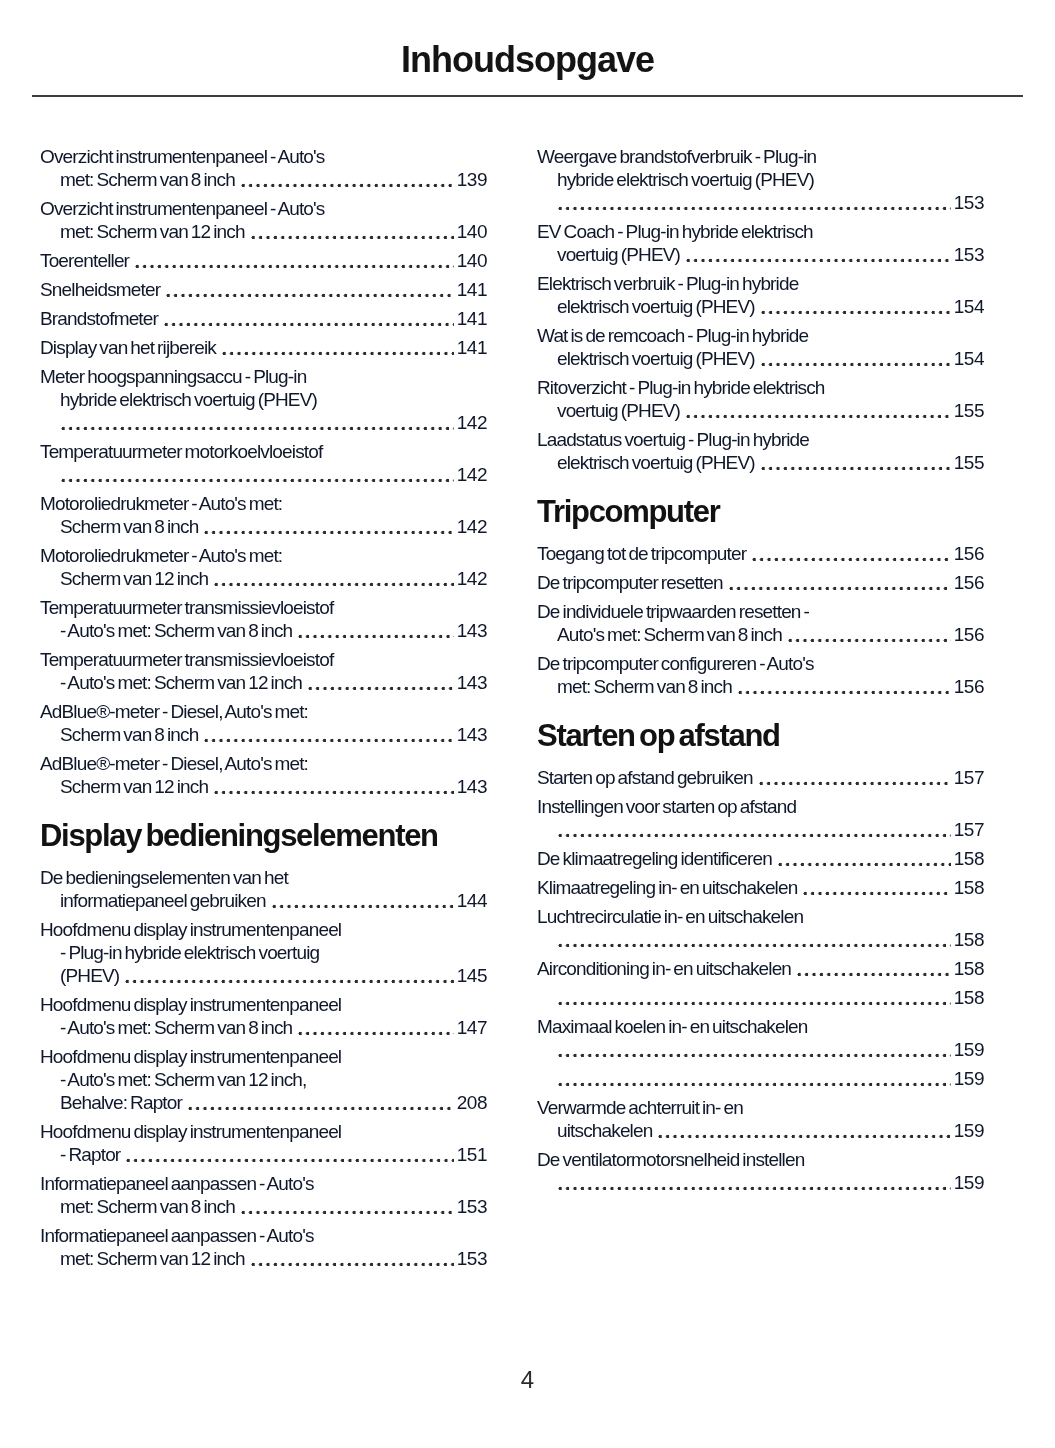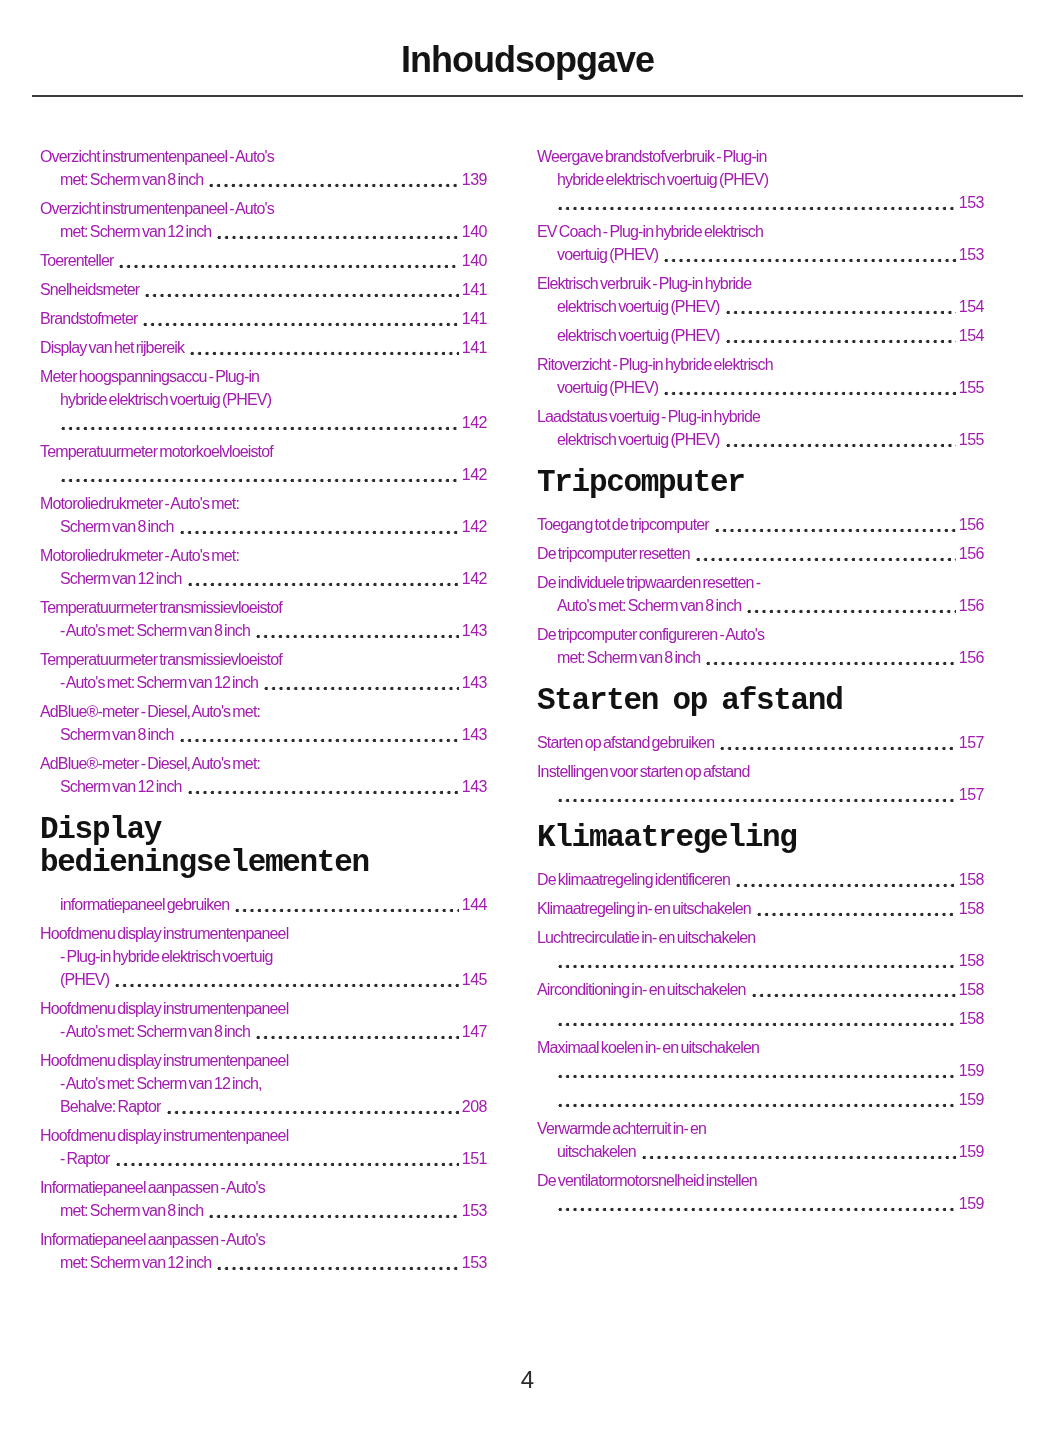--- a/index.html
+++ b/index.html
@@ -28,51 +28,50 @@
     margin: 15px 32px 0 32px;
   }
   .content {
     display: flex;
     gap: 50px;
     padding: 48px 0 0 40px;
   }
   .col { width: 447px; flex: 0 0 447px; }
   .entry {
     margin: 0 0 6px 0;
-    font-size: 16px;
+    font-size: 19px;
     line-height: 23px;
     letter-spacing: -0.85px;
     word-spacing: -1.5px;
-    color: #a21caf;
+    color: #0f172a;
   }
   .line { min-height: 23px; }
   .cont { padding-left: 20px; }
   .end { display: flex; align-items: baseline; }
   .txt { white-space: pre; flex: 0 0 auto; }
   .leader {
     flex: 1 1 auto;
     min-width: 14px;
     align-self: flex-end;
     height: 5px;
     margin: 0 3px 3px 6px;
     background-image: radial-gradient(circle at 2.2px 2.4px, #2c2c2c 1.55px, transparent 1.95px);
     background-size: 7.4px 5px;
     background-repeat: repeat-x;
   }
   .txt:empty + .leader { margin-left: 1px; }
   .pg { flex: 0 0 auto; letter-spacing: -0.5px; }
   .section {
-    margin: 15px 0 14px 0;
+    margin: 21px 0 14px 0;
     font-size: 31px;
     line-height: 33px;
     font-weight: 700;
     color: #121212;
     letter-spacing: -1.3px;
     word-spacing: -3px;
-    font-family: Liberation Mono, monospace;
   }
   .folio {
     position: absolute;
     left: 0;
     right: 0;
     top: 1366px;
     text-align: center;
     font-size: 24px;
     color: #2c2c2c;
   }
@@ -189,20 +188,21 @@
         <div class="entry">
           <div class="line">AdBlue®-meter - Diesel, Auto's met:</div>
           <div class="line cont end">
             <span class="txt">Scherm van 12 inch</span>
             <span class="leader"></span>
             <span class="pg">143</span>
           </div>
         </div>
         <h2 class="section">Display bedieningselementen</h2>
         <div class="entry">
+          <div class="line">De bedieningselementen van het</div>
           <div class="line cont end">
             <span class="txt">informatiepaneel gebruiken</span>
             <span class="leader"></span>
             <span class="pg">144</span>
           </div>
         </div>
         <div class="entry">
           <div class="line">Hoofdmenu display instrumentenpaneel</div>
           <div class="line cont">- Plug-in hybride elektrisch voertuig</div>
           <div class="line cont end">
@@ -273,20 +273,21 @@
         </div>
         <div class="entry">
           <div class="line">Elektrisch verbruik - Plug-in hybride</div>
           <div class="line cont end">
             <span class="txt">elektrisch voertuig (PHEV)</span>
             <span class="leader"></span>
             <span class="pg">154</span>
           </div>
         </div>
         <div class="entry">
+          <div class="line">Wat is de remcoach - Plug-in hybride</div>
           <div class="line cont end">
             <span class="txt">elektrisch voertuig (PHEV)</span>
             <span class="leader"></span>
             <span class="pg">154</span>
           </div>
         </div>
         <div class="entry">
           <div class="line">Ritoverzicht - Plug-in hybride elektrisch</div>
           <div class="line cont end">
             <span class="txt">voertuig (PHEV)</span>
@@ -342,21 +343,20 @@
           </div>
         </div>
         <div class="entry">
           <div class="line">Instellingen voor starten op afstand</div>
           <div class="line cont end">
             <span class="txt"></span>
             <span class="leader"></span>
             <span class="pg">157</span>
           </div>
         </div>
-        <h2 class="section">Klimaatregeling</h2>
         <div class="entry">
           <div class="line end">
             <span class="txt">De klimaatregeling identificeren</span>
             <span class="leader"></span>
             <span class="pg">158</span>
           </div>
         </div>
         <div class="entry">
           <div class="line end">
             <span class="txt">Klimaatregeling in- en uitschakelen</span>

